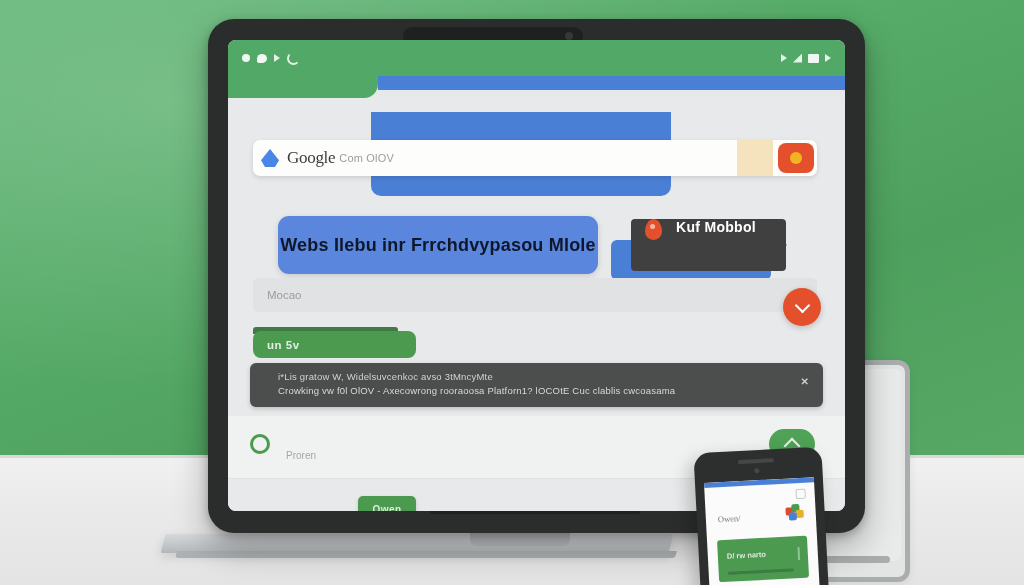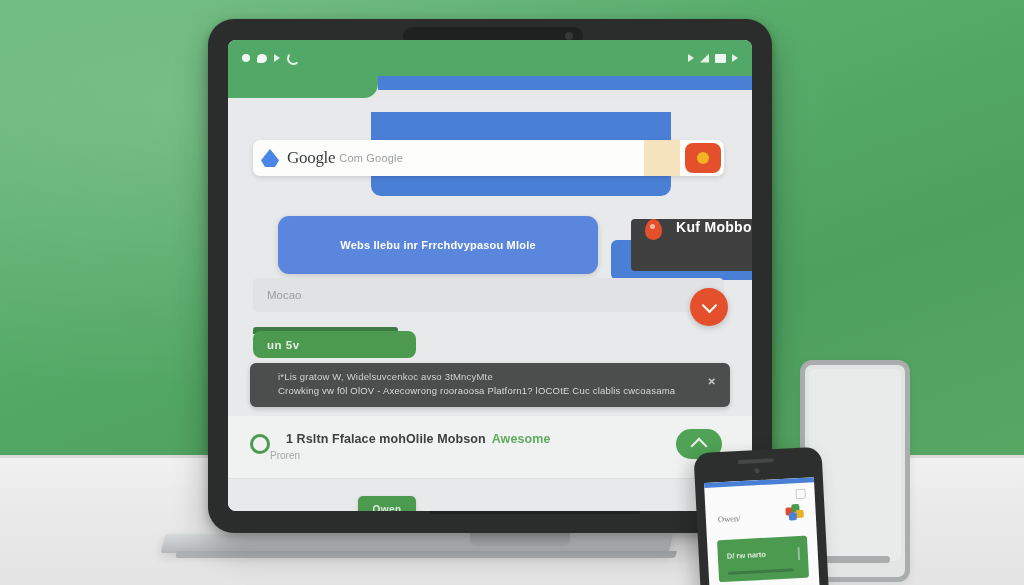--- a/index.html
+++ b/index.html
@@ -54,21 +54,21 @@
     position:absolute;left:176px;top:551px;width:500px;height:7px;
     background:#adb1b3;transform:skewX(-14deg);border-radius:0 0 3px 3px;
   }
   .laptop-notch{
     position:absolute;left:470px;top:532px;width:100px;height:14px;
     background:#b9bdbf;border-radius:0 0 7px 7px;
   }
 
   
   .tablet{
-    position:absolute;left:208px;top:19px;width:564px;height:514px;
+    position:absolute;left:208px;top:19px;width:657px;height:514px;
     background:#2a2d2c;border-radius:26px;
     box-shadow:0 16px 34px rgba(0,0,0,.28), 0 3px 10px rgba(0,0,0,.25);
   }
   .tablet-inner{
     position:absolute;left:20px;top:21px;right:20px;bottom:22px;
     background:#e7e8e9;border-radius:8px;overflow:hidden;
   }
   .tablet-notch{
     position:absolute;left:195px;top:8px;width:180px;height:18px;
     background:#1e2120;border-radius:9px;
@@ -145,21 +145,21 @@
     background:#e4502b;border-radius:8px;display:flex;align-items:center;justify-content:center;
   }
   .search-btn i{width:12px;height:12px;border-radius:50%;background:#f2b424;display:block;}
 
   
   .blue-btn{
     position:absolute;left:50px;top:118px;width:320px;height:58px;
     background:#5a86de;border-radius:11px;display:flex;align-items:center;justify-content:center;
     box-shadow:0 2px 6px rgba(0,0,0,.14);
   }
-  .blue-btn span{color:#ffffff;font-size:11px;font-weight:bold;letter-spacing:.2px;}
+  .blue-btn span{color:#0f172a;font-size:18px;font-weight:bold;letter-spacing:.2px;}
 
   .cta-shadow{
     position:absolute;left:383px;top:142px;width:160px;height:40px;
     background:#4a7fd6;border-radius:6px;
   }
   .cta-arrow{
     position:absolute;left:533px;top:121px;width:0;height:0;
     border-top:26px solid transparent;border-bottom:26px solid transparent;
     border-left:26px solid #4a7fd6;
   }
@@ -222,21 +222,21 @@
   .result{
     position:absolute;left:0;top:318px;right:0;height:62px;
     background:#f0f1f1;border-bottom:1px solid #dfe1e1;
   }
   .res-ring{
     position:absolute;left:22px;top:18px;width:20px;height:20px;border-radius:50%;
     border:3px solid #4b9a50;box-sizing:border-box;
   }
   .res-title{position:absolute;left:58px;top:16px;font-size:12.5px;color:#3e4142;font-weight:bold;letter-spacing:.1px;}
   .res-accent{color:#62ab63;font-weight:bold;margin-left:6px;}
-  .res-sub{position:absolute;left:42px;top:34px;font-size:10px;color:#a3a7a8;}
+  .res-sub{position:absolute;left:58px;top:34px;font-size:10px;color:#a3a7a8;}
   .res-pill{
     position:absolute;right:30px;top:13px;width:46px;height:30px;border-radius:15px;
     background:#4fa256;display:flex;align-items:center;justify-content:center;
   }
   .res-pill i{
     display:block;width:10px;height:10px;border-left:2.2px solid #e6f0e4;border-top:2.2px solid #e6f0e4;
     transform:rotate(45deg);margin-top:3px;
   }
 
   
@@ -322,21 +322,21 @@
       <div class="blue-strip"></div>
 
       <div class="content">
 
         <div class="searchwrap">
           <div class="blue-behind-a"></div>
           <div class="blue-behind-b"></div>
           <div class="searchbar">
             <span class="g-drop"></span>
             <span class="g-word">Google</span>
-            <span class="g-sub">Com Google</span>
+            <span class="g-sub">Com OlOV</span>
             <span class="search-tail"></span>
             <span class="search-btn">
                 <i></i>
               </span>
           </div>
         </div>
 
         <div class="blue-btn">
           <span>Webs Ilebu inr Frrchdvypasou Mlole</span>
         </div>
@@ -362,23 +362,20 @@
         </div>
 
         <div class="banner">
           <div class="banner-l1">i*Lis gratow W, Widelsuvcenkoc avso 3tMncyMte</div>
           <div class="banner-l2">Crowking vw f0l OlOV - Axecowrong rooraoosa Platforn1? lOCOtE Cuc clablis cwcoasama</div>
           <span class="banner-x">✕</span>
         </div>
 
         <div class="result">
           <span class="res-ring"></span>
-          <div class="res-title">
-            <span>1 Rsltn Ffalace mohOlile Mobson</span><span class="res-accent">Awesome</span>
-          </div>
           <div class="res-sub">Proren</div>
           <span class="res-pill">
               <i></i>
             </span>
         </div>
 
         <div class="bottom-btn">
           <span>Owen</span>
         </div>
 

